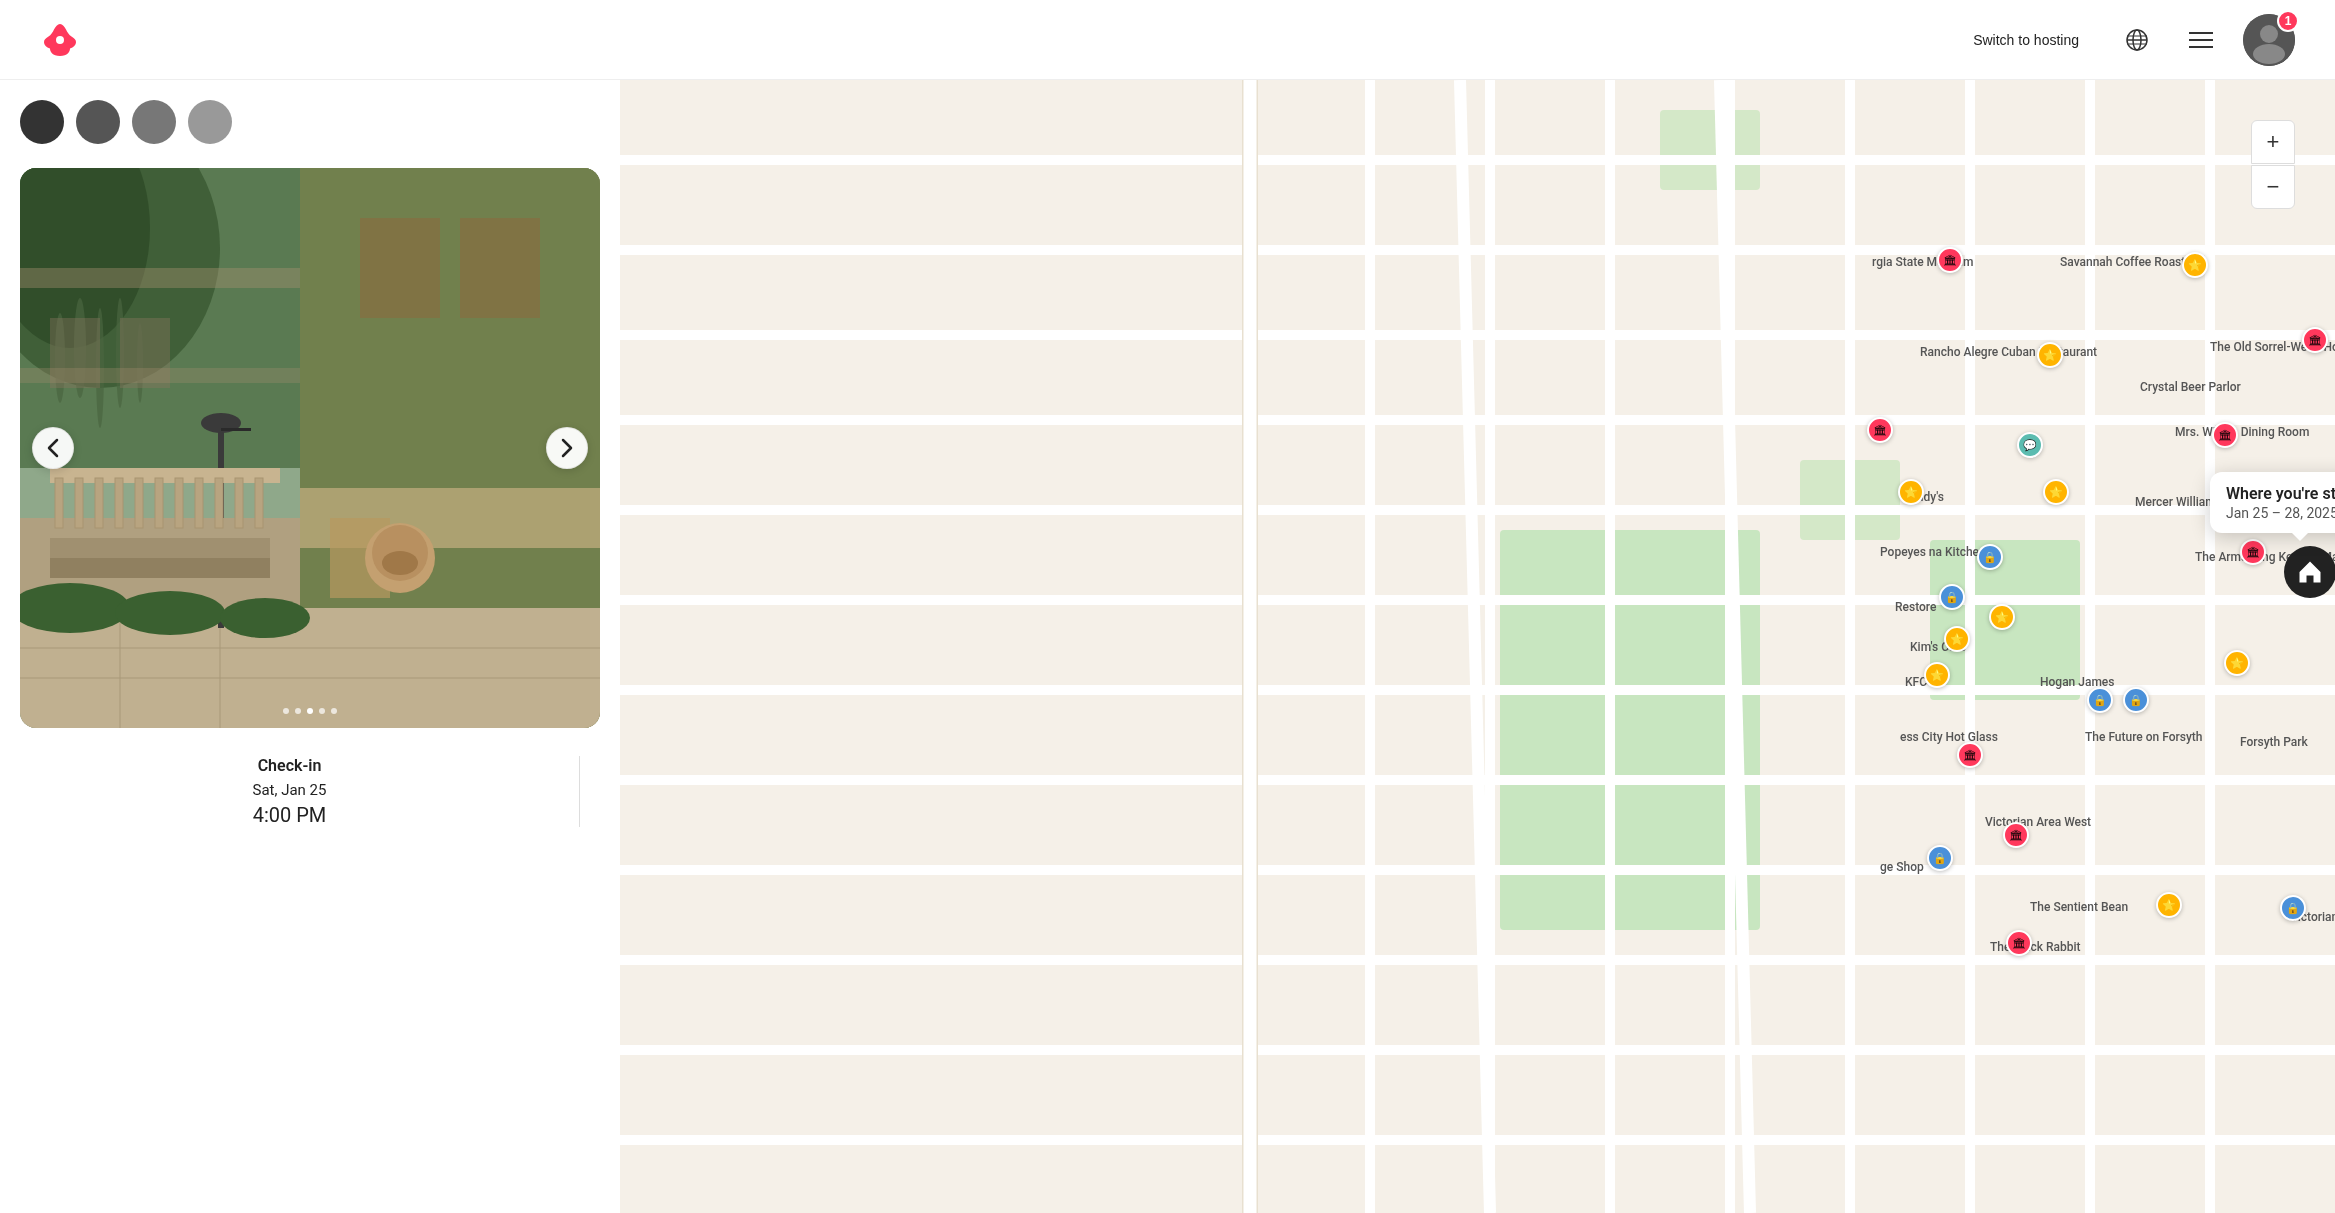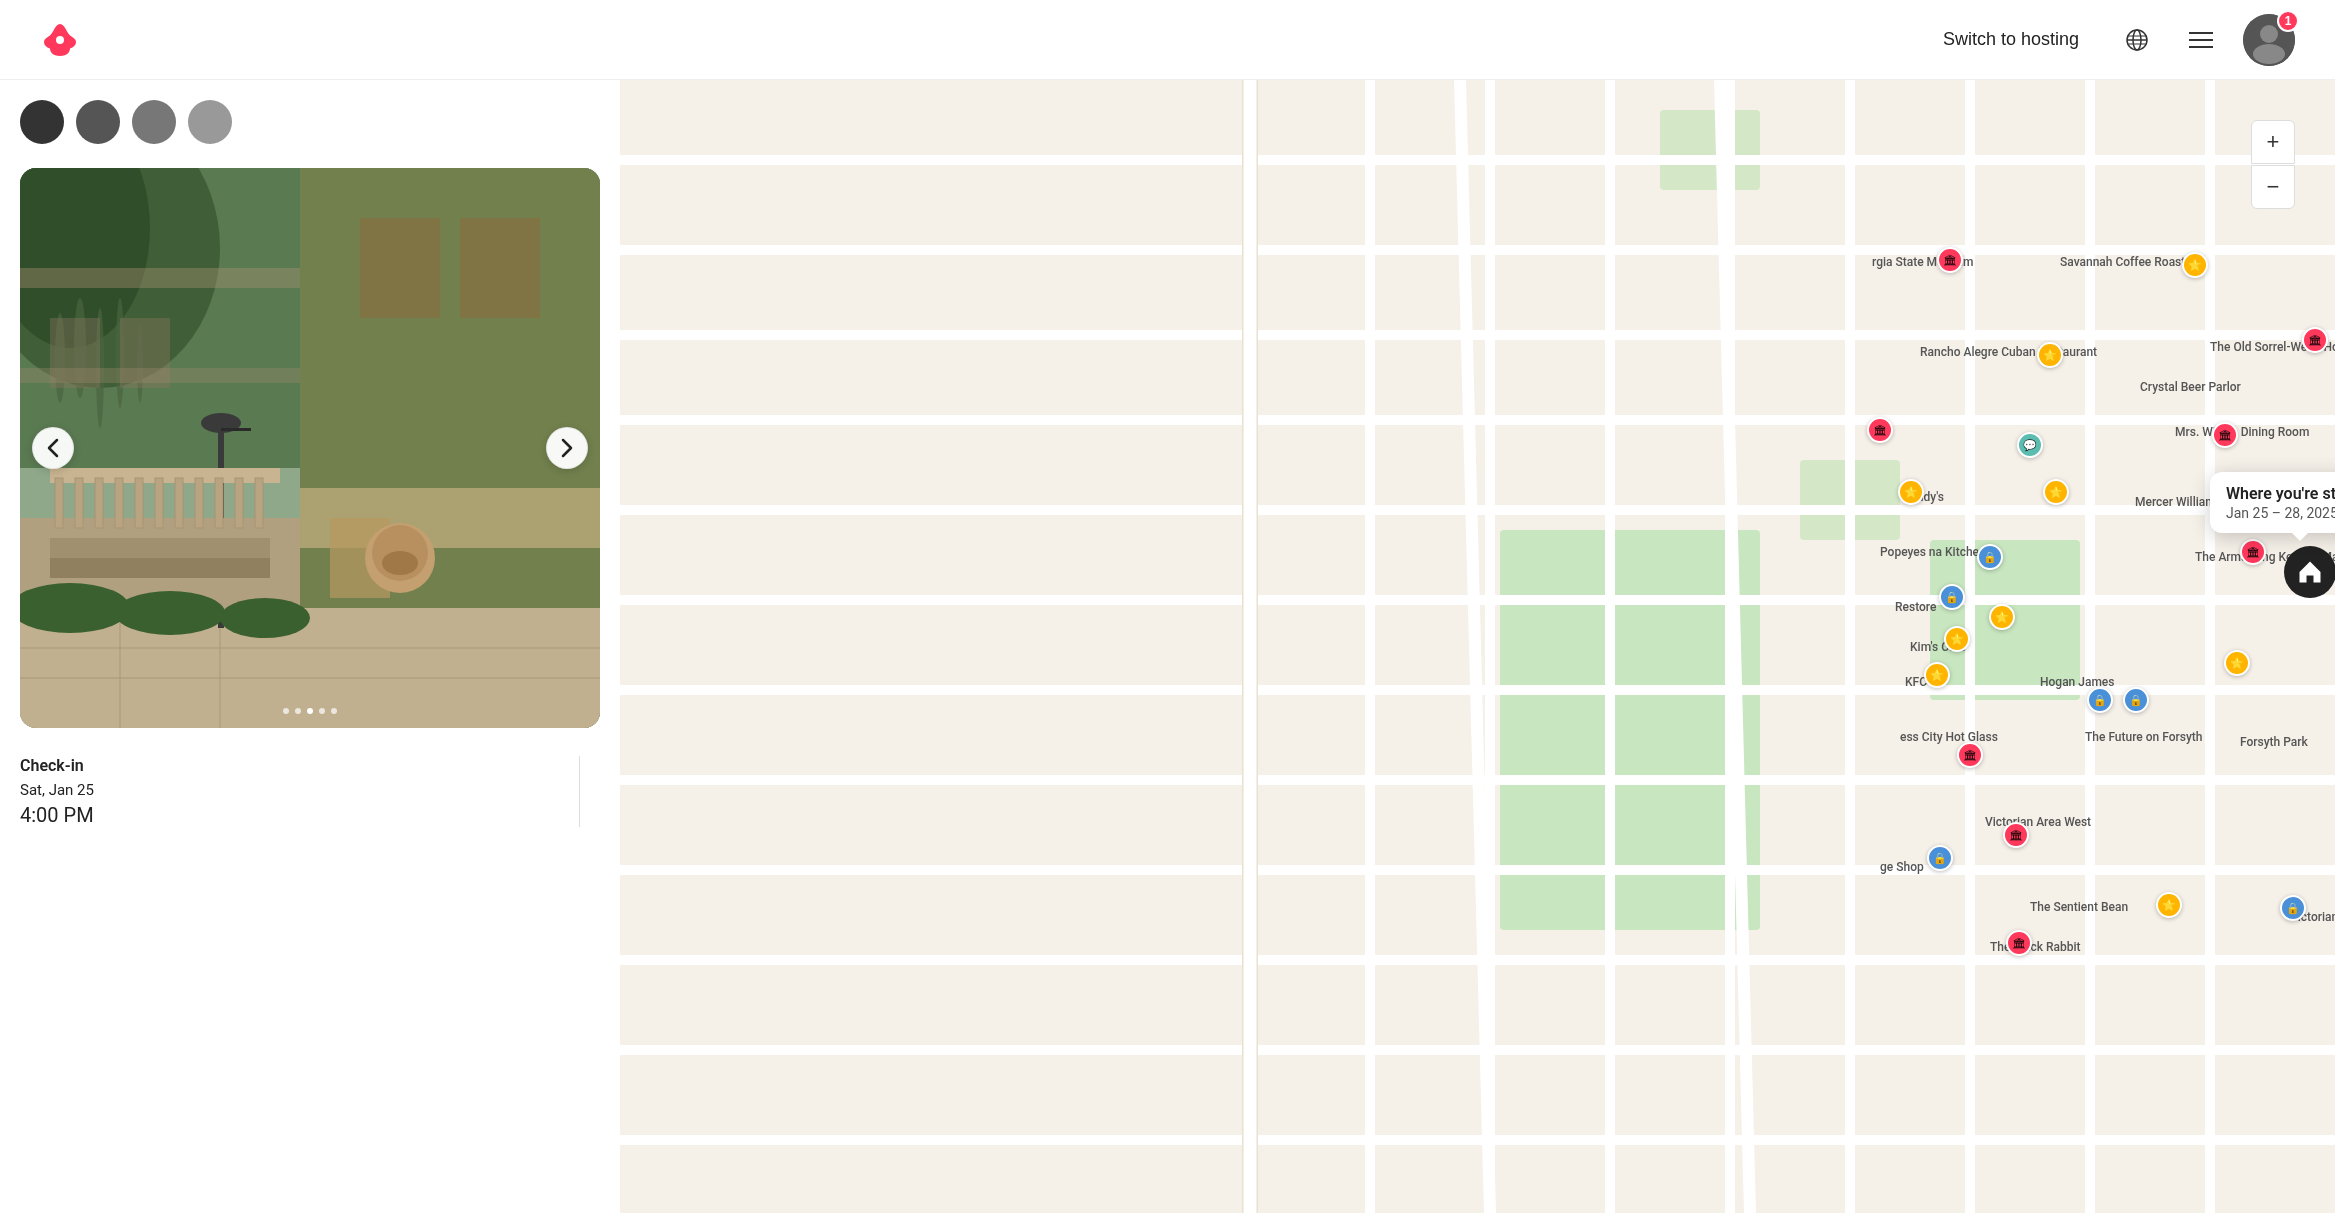--- a/index.html
+++ b/index.html
@@ -10,21 +10,21 @@
       position: fixed; top: 0; left: 0; right: 0; height: 80px;
       background: #fff; border-bottom: 1px solid #eee;
       display: flex; align-items: center; justify-content: space-between;
       padding: 0 40px; z-index: 100;
     }
     .logo { display: flex; align-items: center; gap: 8px; }
     .logo-icon { width: 40px; height: 40px; }
     .header-right { display: flex; align-items: center; gap: 20px; }
     .switch-hosting-btn {
       background: none; border: none; cursor: pointer;
-      font-size: 18px; font-weight: 500; color: #222; padding: 10px 16px;
+      font-size: 14px; font-weight: 500; color: #222; padding: 10px 16px;
       border-radius: 24px;
     }
     .globe-btn {
       background: none; border: none; cursor: pointer; padding: 10px;
       border-radius: 50%; display: flex; align-items: center; justify-content: center;
     }
     .menu-btn {
       background: none; border: none; cursor: pointer; padding: 10px;
       border-radius: 24px; display: flex; align-items: center; justify-content: center;
     }
@@ -100,21 +100,21 @@
     }
     .dot {
       width: 6px; height: 6px; border-radius: 50%; background: rgba(255,255,255,0.7);
     }
     .dot.active { background: #fff; }
 
     
     .checkin-section {
       display: flex; padding: 28px 0 0 0; gap: 0;
     }
-    .checkin-block { flex: 1; }
+    .checkin-block { flex: 1; text-align: center; }
     .checkin-divider { width: 1px; background: #ddd; margin: 0 20px; }
     .checkin-label { font-size: 16px; font-weight: 600; color: #222; margin-bottom: 6px; }
     .checkin-date { font-size: 15px; color: #222; margin-bottom: 4px; }
     .checkin-time { font-size: 20px; color: #222; }
     .checkout-block { flex: 1; text-align: right; }
 
     
     .right-panel {
       flex: 1; position: relative; overflow: hidden;
       background: #f2efe9;

